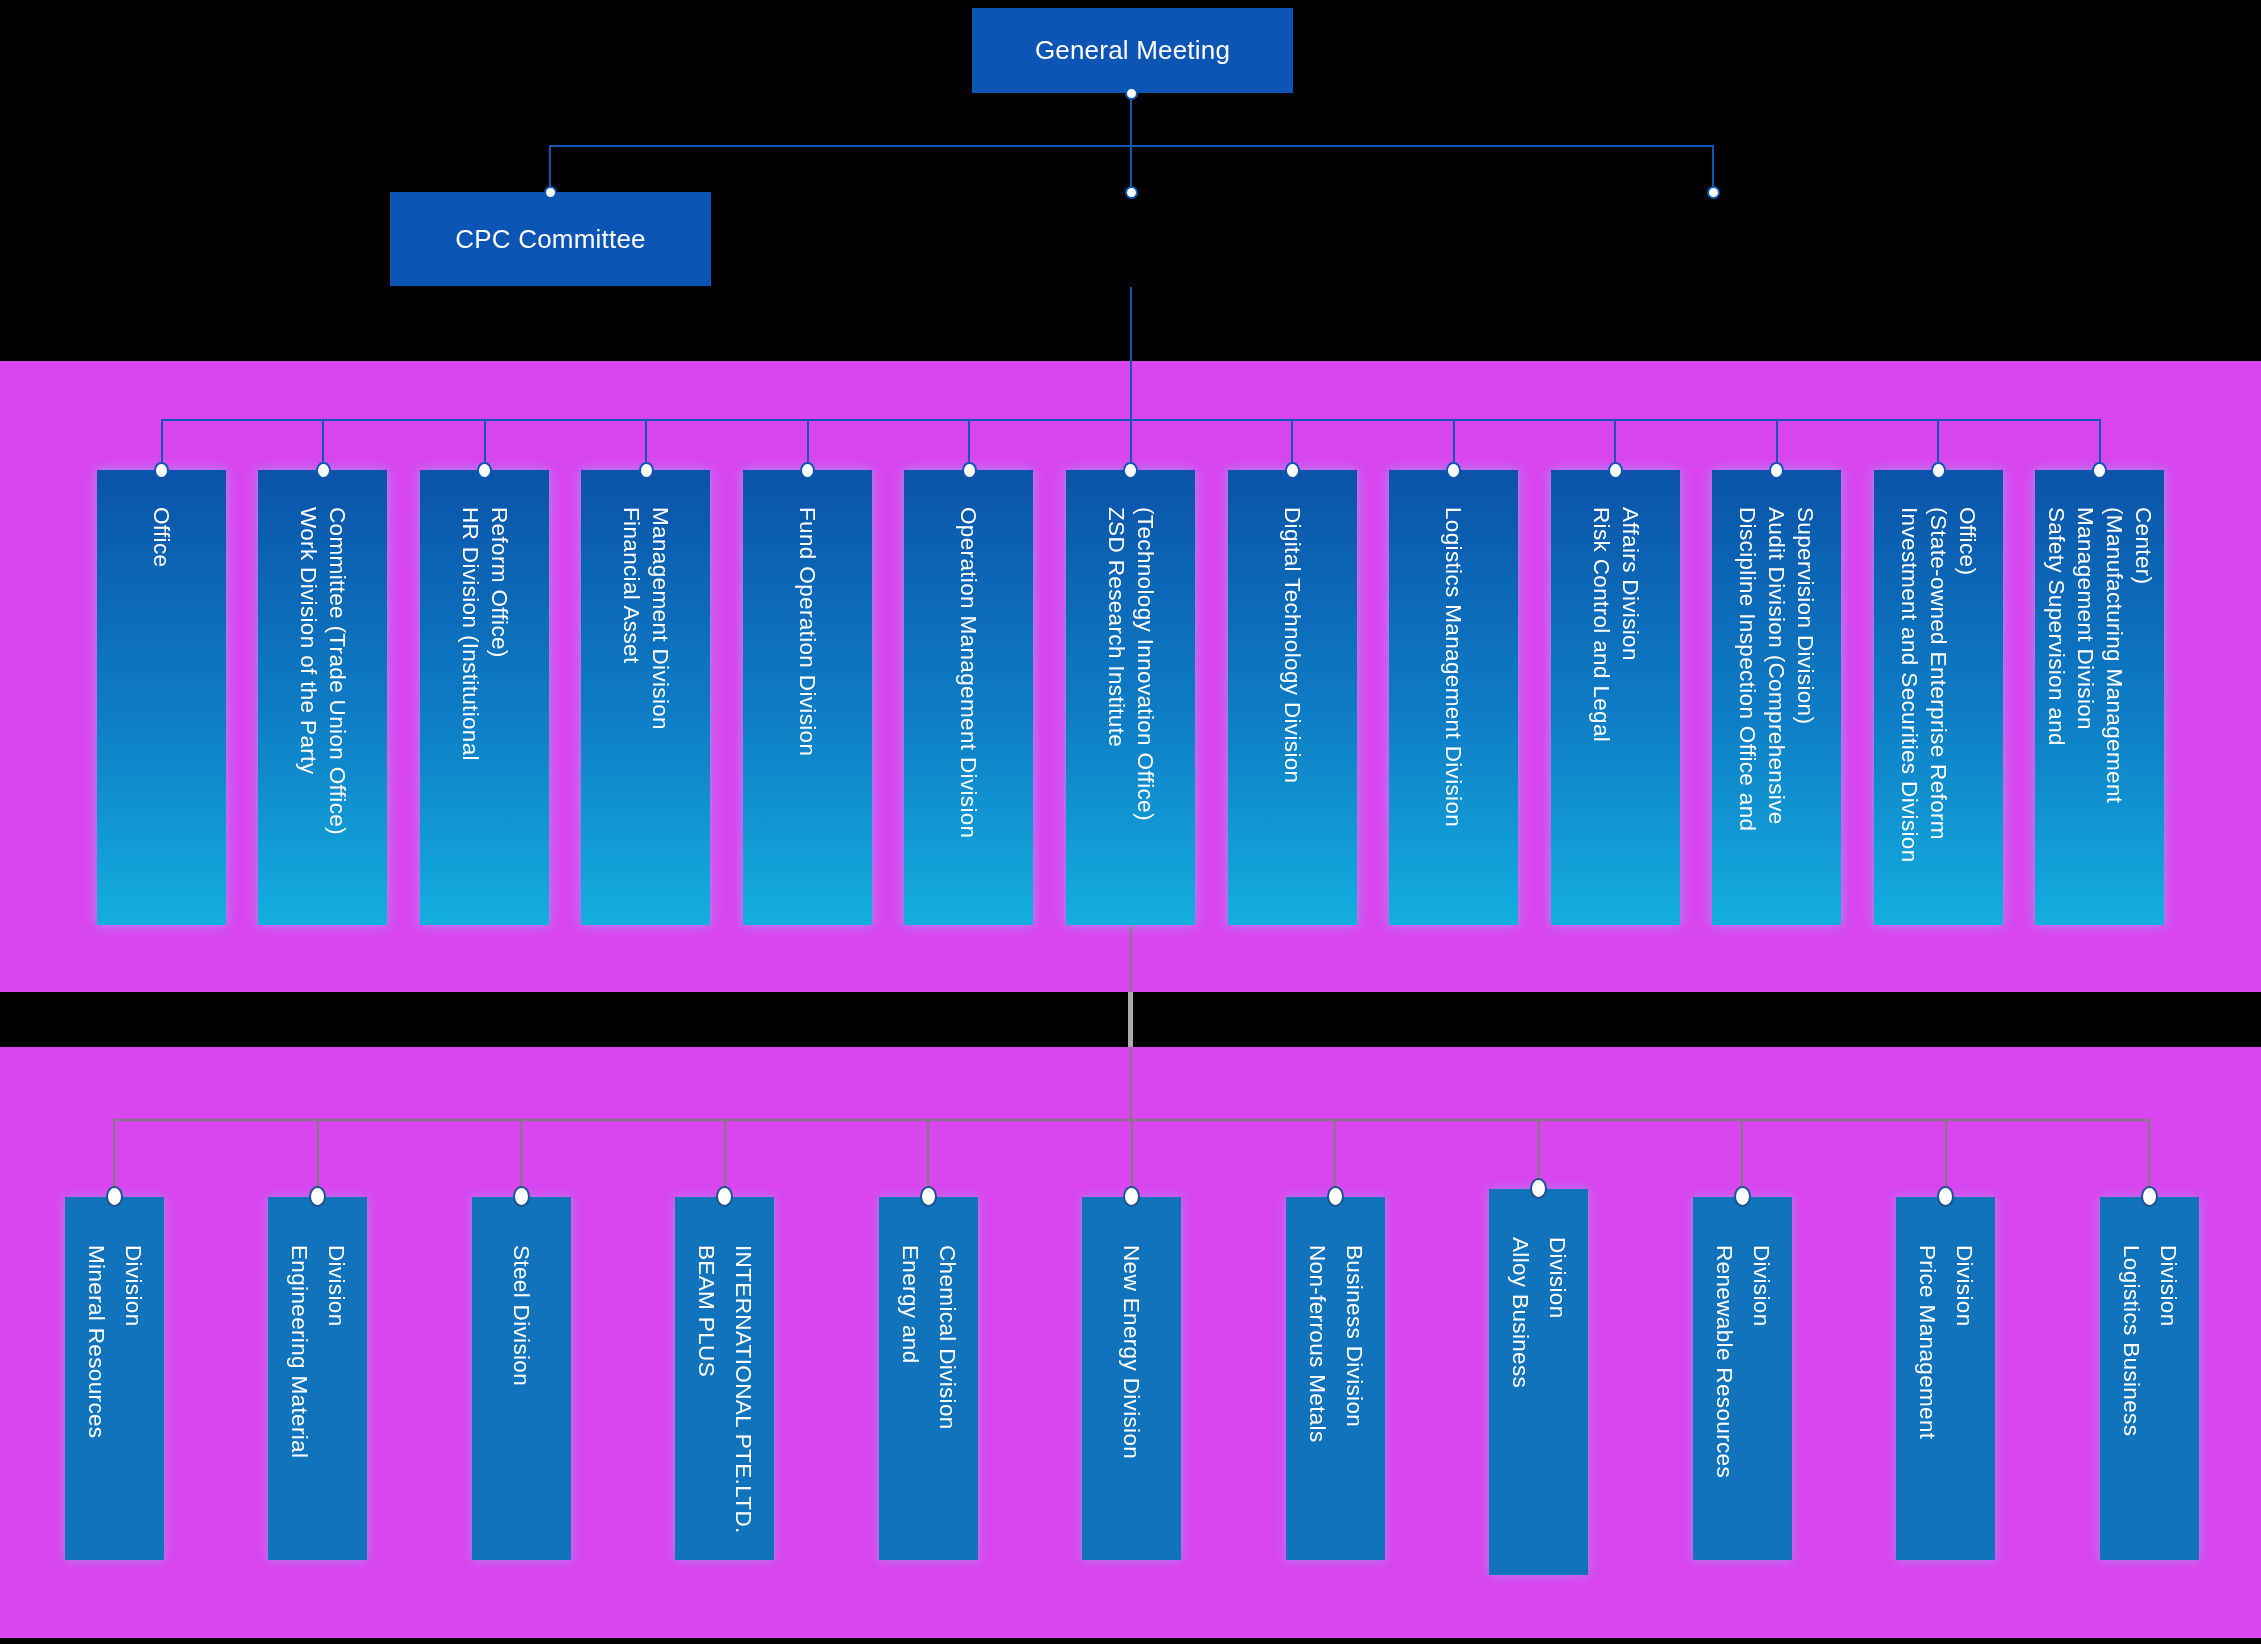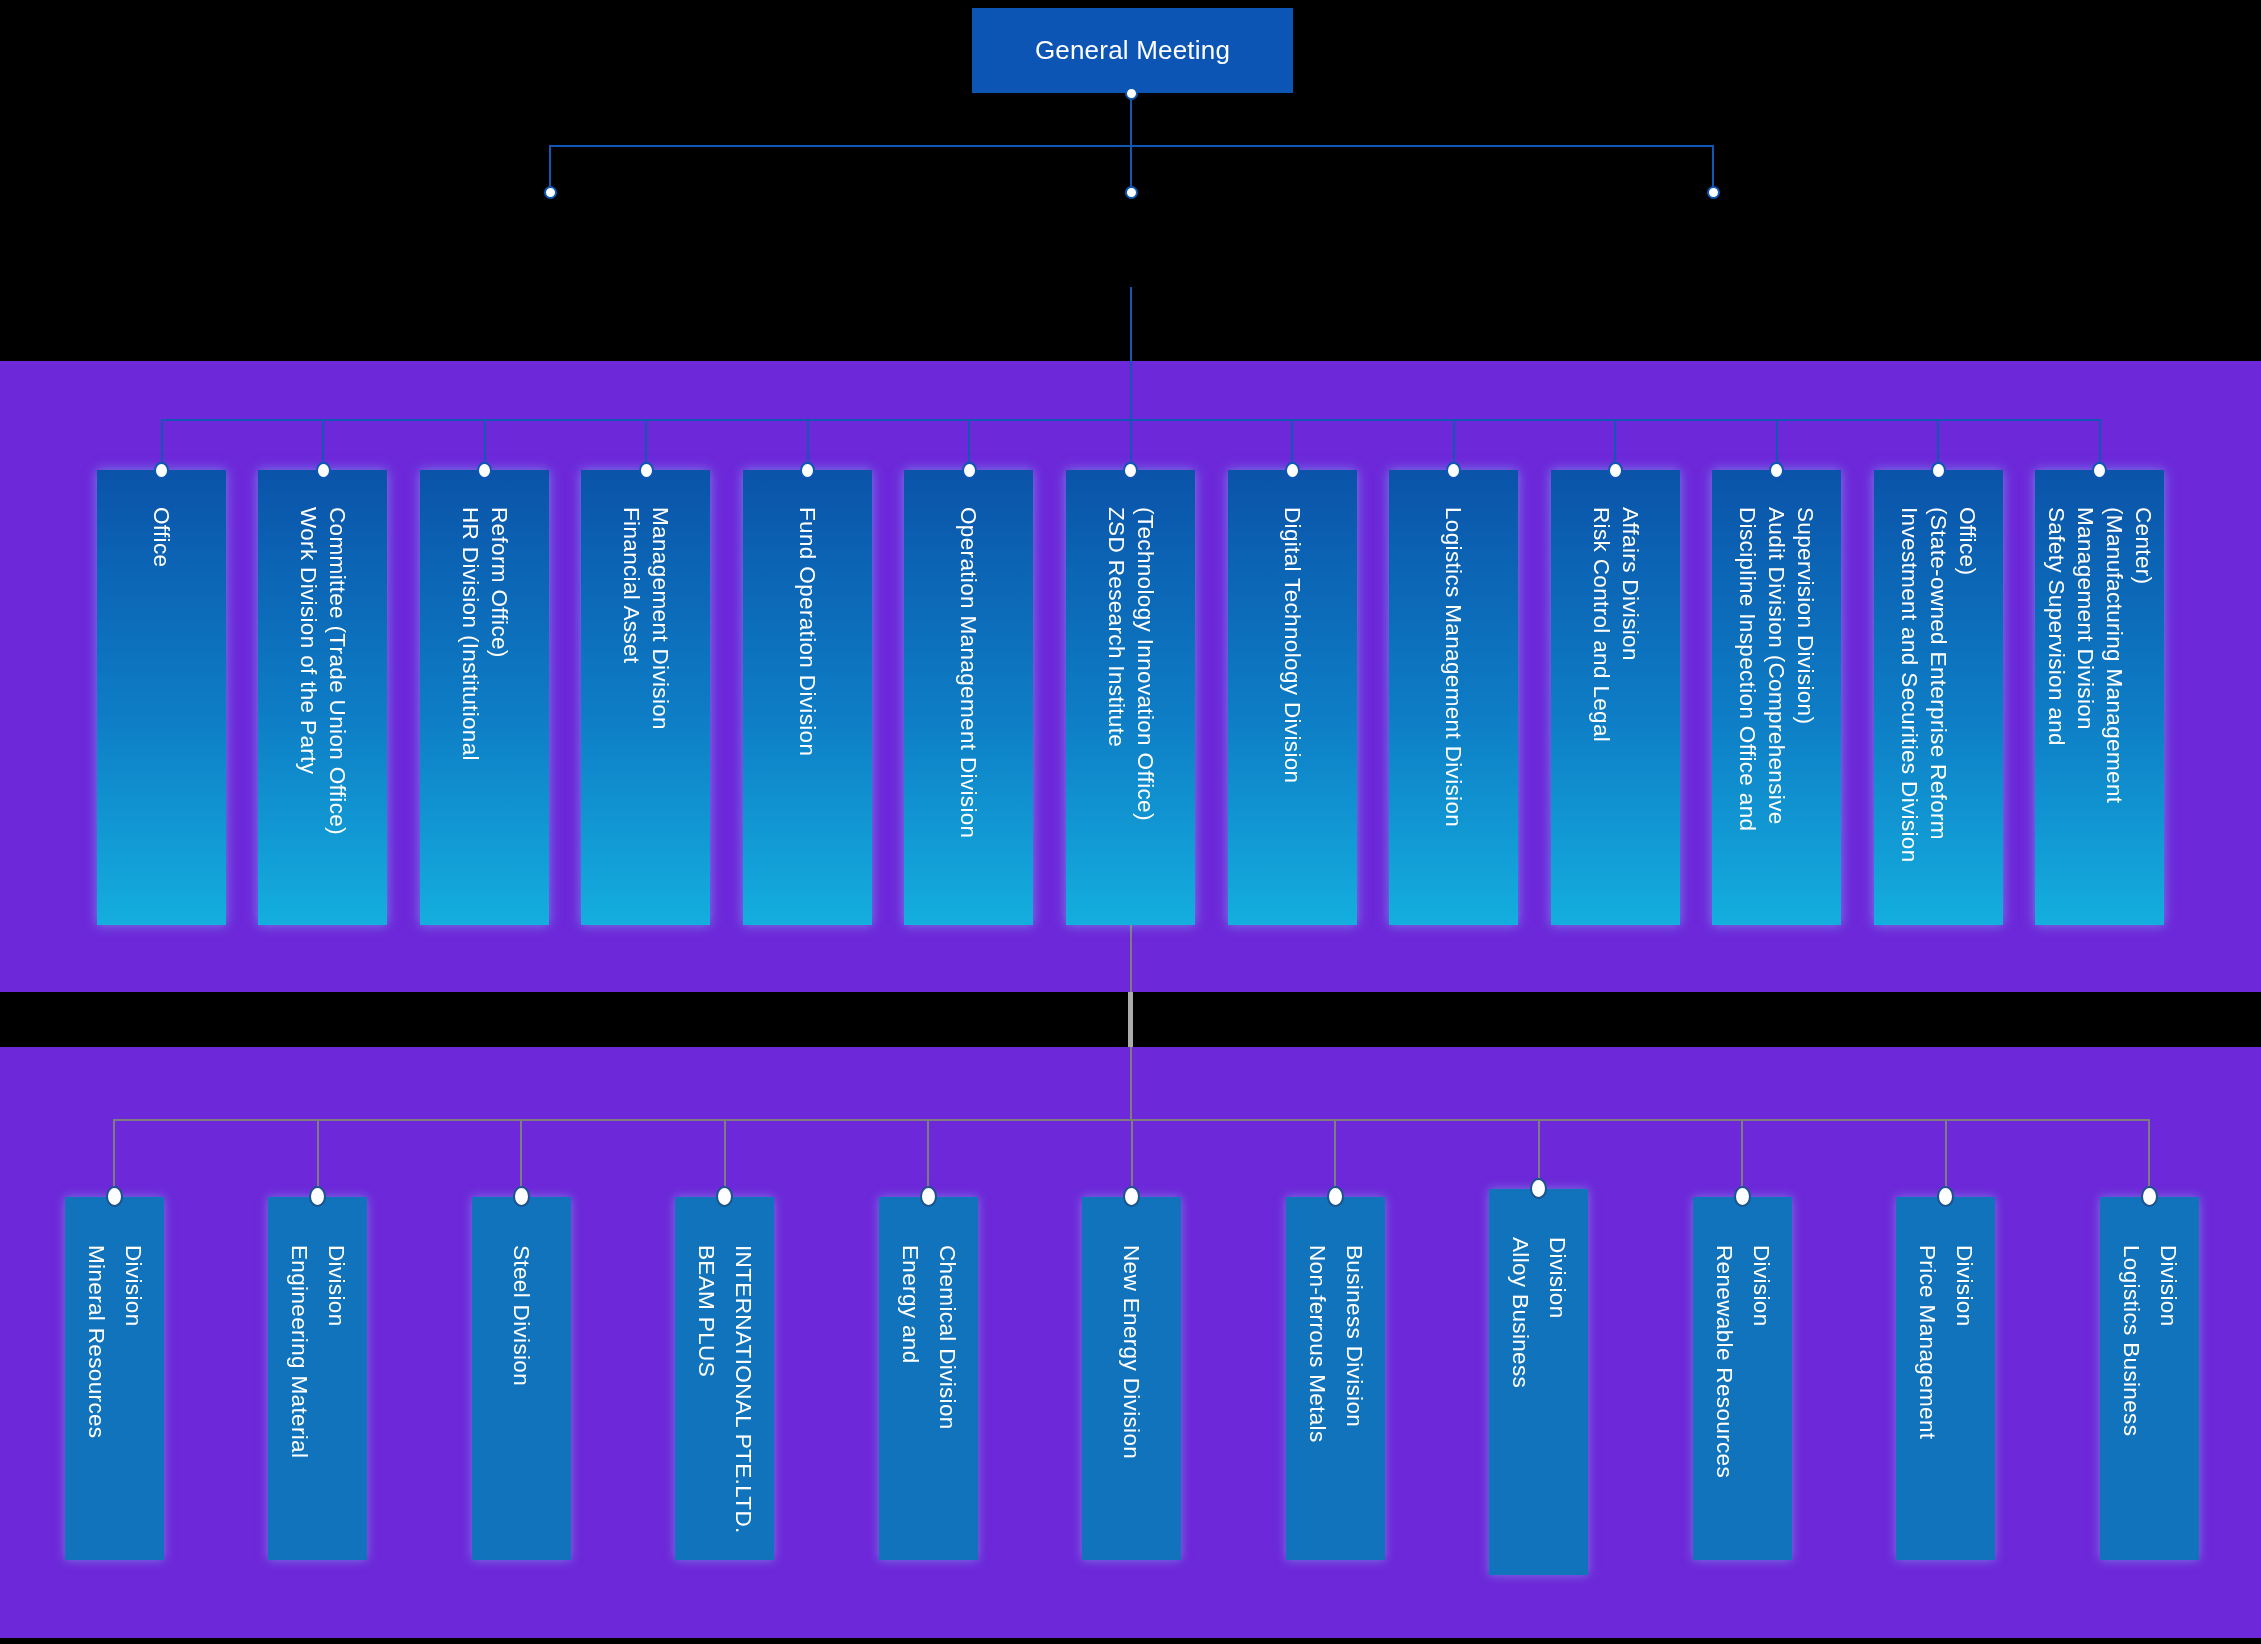--- a/index.html
+++ b/index.html
@@ -1,18 +1,18 @@
 <!DOCTYPE html>
 <html style="font-size:13px"><head>
 <meta charset="utf-8">
 <style>
   html,body{margin:0;padding:0;background:#f2f2f4;}
   .canvas{
     position:relative;width:2261px;height:1644px;overflow:hidden;
-    background:#6d28d9;font-family:"Liberation Sans","DejaVu Sans",sans-serif;
+    background:#d946ef;font-family:"Liberation Sans","DejaVu Sans",sans-serif;
   }
   
   .band-top{position:absolute;left:0;top:0;width:2261px;height:361px;background:#000;}
   .band-mid{position:absolute;left:0;top:992px;width:2261px;height:55px;background:#000;}
   .band-bottom{position:absolute;left:0;top:1638px;width:2261px;height:6.5px;background:#000;}
 
   
   .hline,.vline{position:absolute;}
   .hline.blue,.vline.blue{background:#1157b4;}
   .hline.gray,.vline.gray{background:#7d7d7d;}
@@ -99,20 +99,23 @@
   <div class="vline gray" style="left:1131px;top:1119px;width:1.6px;height:78px;"></div>
   <div class="vline gray" style="left:1334px;top:1119px;width:1.6px;height:78px;"></div>
   <div class="vline gray" style="left:1538px;top:1119px;width:1.6px;height:69px;"></div>
   <div class="vline gray" style="left:1741px;top:1119px;width:1.6px;height:78px;"></div>
   <div class="vline gray" style="left:1945px;top:1119px;width:1.6px;height:78px;"></div>
   <div class="vline gray" style="left:2148px;top:1119px;width:1.6px;height:78px;"></div>
 
   <div class="tbox root" style="left:972px;top:8px;">
     <span>General Meeting</span>
   </div>
+  <div class="tbox child" style="left:390px;top:192px;">
+    <span>CPC Committee</span>
+  </div>
 
   <div class="dot blue-ring" style="left:1125px;top:87px;width:13px;height:13px;"></div>
   <div class="dot blue-ring" style="left:544px;top:186px;width:13px;height:13px;"></div>
   <div class="dot blue-ring" style="left:1125px;top:186px;width:13px;height:13px;"></div>
   <div class="dot blue-ring" style="left:1707px;top:186px;width:13px;height:13px;"></div>
 
   <div class="mbox" style="left:97px;">
       <span class="vtext">Office</span>
     </div>
   <div class="mbox" style="left:258px;">

